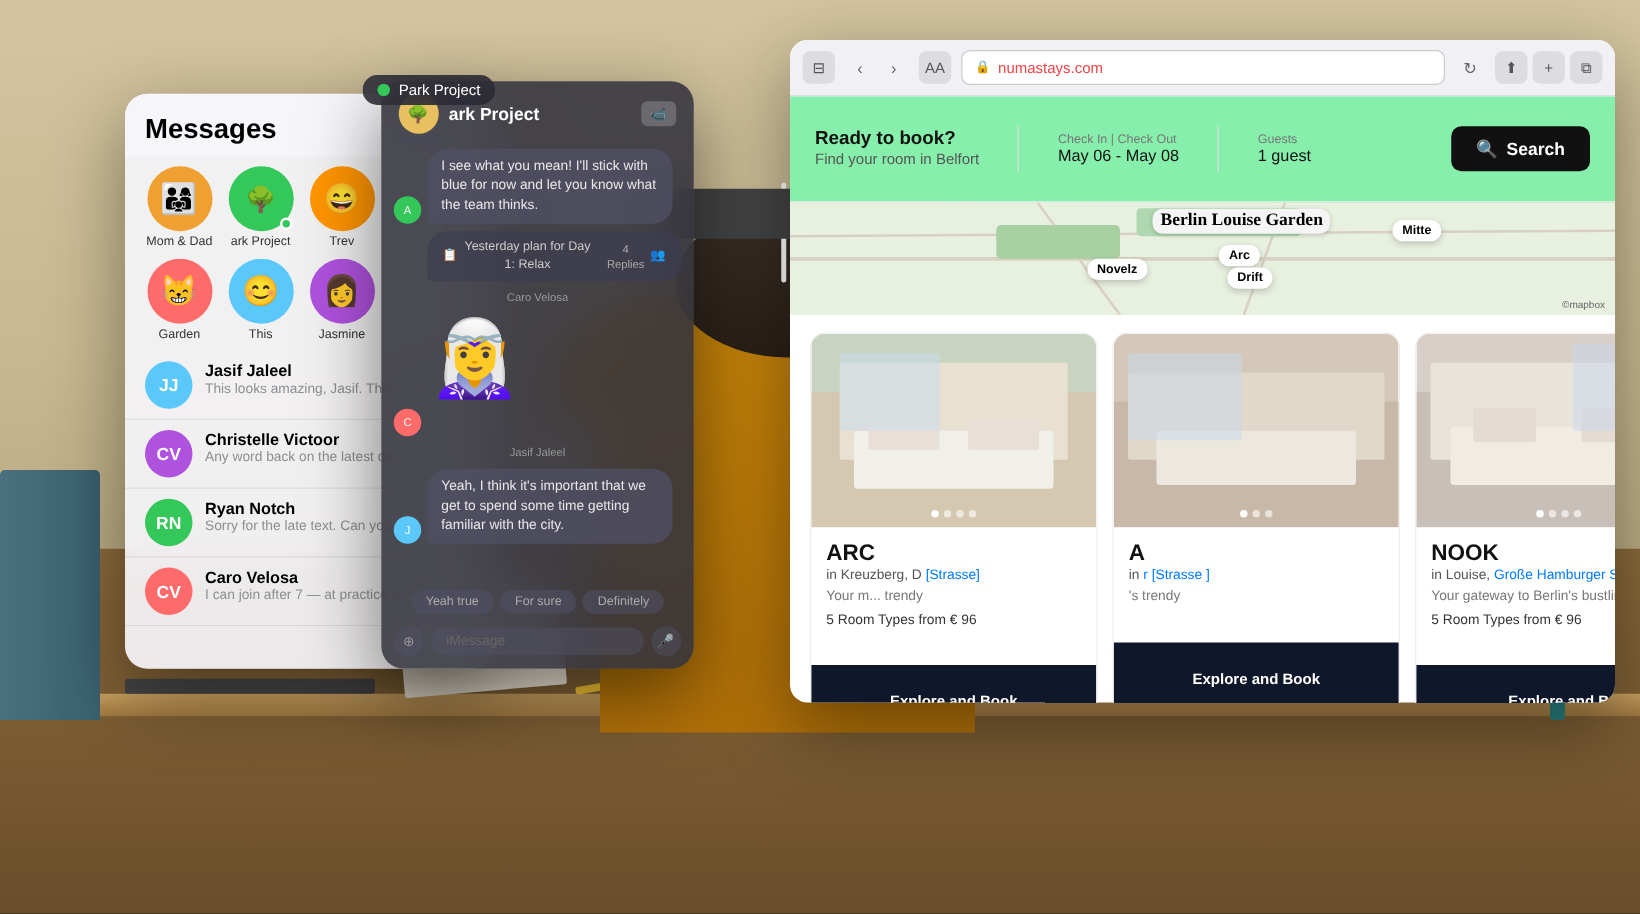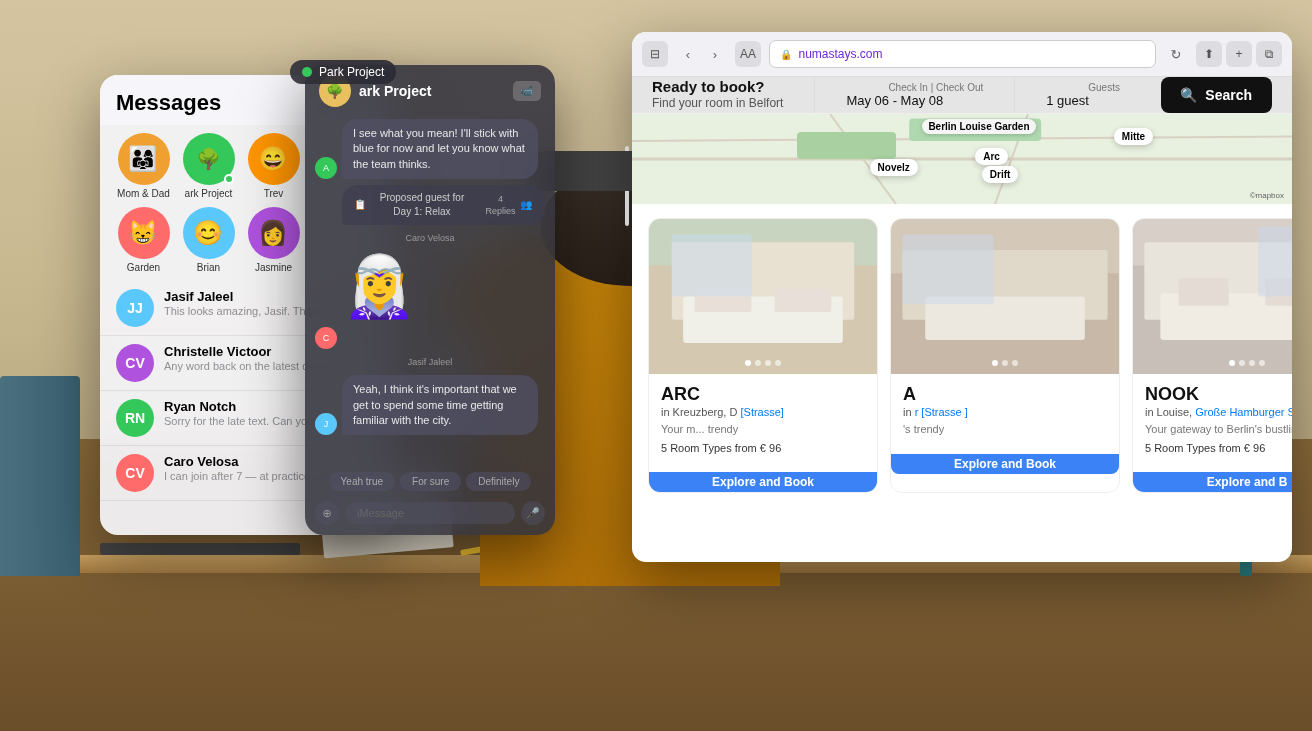--- a/index.html
+++ b/index.html
@@ -412,21 +412,21 @@
       color: #333;
     }
 
     .lock-icon {
       font-size: 10px;
       color: #666;
     }
 
     .address-text {
       font-size: 12px;
-      color: #6d28d9;
+      color: #ef4444;
     }
 
     .reload-btn {
       width: 24px;
       height: 24px;
       display: flex;
       align-items: center;
       justify-content: center;
       font-size: 13px;
       color: #666;
@@ -453,22 +453,22 @@
 
     
     .browser-content {
       flex: 1;
       overflow: hidden;
       position: relative;
     }
 
     
     .booking-bar {
-      background: #e5e5e5;
-      padding: 0 20px;
+      background: #86efac;
+      padding: 24px 20px;
       display: flex;
       align-items: center;
       gap: 31px;
       border-bottom: 1px solid #eee;
       box-shadow: 0 2px 8px rgba(0,0,0,0.08);
     }
 
     .booking-text {
       flex-shrink: 0;
     }
@@ -493,21 +493,20 @@
     }
 
     .booking-field {
       flex-shrink: 0;
     }
 
     .booking-field-label {
       font-size: 10px;
       color: #777;
       font-weight: 500;
-      margin-left: 42px;
     }
 
     .booking-field-value {
       font-size: 13px;
       color: #111;
       font-weight: 500;
     }
 
     .booking-search-btn {
       background: #111;
@@ -616,28 +615,28 @@
     }
 
     .property-price {
       font-size: 11px;
       color: #333;
       margin-top: 6px;
     }
 
     .explore-btn {
       display: block;
-      background: #3b82f6;
+      background: #0f172a;
       color: white;
       text-align: center;
-      padding: 3px;
+      padding: 22px;
       font-size: 12px;
       font-weight: 600;
       cursor: pointer;
-      margin-top: 8px;
+      margin-top: 20px;
       border-radius: 0 0 8px 8px;
     }
 
     
     .park-project-indicator {
       position: absolute;
       top: 60px;
       left: 290px;
       background: rgba(40, 40, 50, 0.85);
       backdrop-filter: blur(10px);
@@ -772,21 +771,21 @@
     <div class="contact-pin">
       <div class="contact-avatar" style="background:#ff6b6b; font-size:24px;">
         <span>😸</span>
       </div>
       <span class="contact-name">Garden</span>
     </div>
     <div class="contact-pin">
       <div class="contact-avatar" style="background:#5ac8fa; font-size:24px;">
         <span>😊</span>
       </div>
-      <span class="contact-name">Brian</span>
+      <span class="contact-name">This</span>
     </div>
     <div class="contact-pin">
       <div class="contact-avatar" style="background:#af52de; font-size:24px;">
         <span>👩</span>
       </div>
       <span class="contact-name">Jasmine</span>
     </div>
   </div>
 
   <div class="message-list">
@@ -844,21 +843,21 @@
   <div class="chat-messages">
 
     <div class="avatar-with-bubble">
       <div class="tiny-avatar" style="background:#34c759;">A</div>
       <div class="bubble bubble-received">I see what you mean! I'll stick with blue for now and let you know what the team thinks.</div>
     </div>
 
     <div class="bubble bubble-received bubble-system" style="align-self:flex-start;max-width:90%;margin-left:27px;">
       <div style="display:flex;align-items:center;gap:5px;">
         <span>📋</span>
-        <span>Proposed guest for Day 1: Relax</span>
+        <span>Yesterday plan for Day 1: Relax</span>
         <span style="font-size:9px;margin-left:8px;color:#aaa;">4 Replies</span>
         <span>👥</span>
       </div>
     </div>
 
     <div class="chat-label">Caro Velosa</div>
 
     <div class="memoji-bubble">🧝‍♀️</div>
 
     <div class="avatar-with-bubble">
@@ -964,21 +963,21 @@
         <line x1="0" y1="30%" x2="100%" y2="25%" stroke="#d8d0c0" stroke-width="2"></line>
 
         <rect x="25%" y="20%" width="15%" height="30%" fill="#a8d0a0" rx="4"></rect>
         <rect x="42%" y="5%" width="20%" height="25%" fill="#b0d8b0" rx="4"></rect>
       </svg>
 
       <div class="map-label" style="left:52%;top:38%;">Arc</div>
       <div class="map-label" style="left:73%;top:16%;">Mitte</div>
       <div class="map-label" style="left:36%;top:50%;">Novelz</div>
       <div class="map-label" style="left:53%;top:58%;">Drift</div>
-      <div style="position:absolute;left:44%;top:5%;background:#f5f5f5;border-radius:8px;padding:2px 6px;font-size:10px;font-weight:600;box-shadow:0 1px 4px rgba(0,0,0,0.2);">Berlin Louise Garden</div>
+      <div style="position:absolute;left:44%;top:5%;background:#f5f5f5;border-radius:8px;padding:2px 6px;font-size:14px;font-weight:600;box-shadow:0 1px 4px rgba(0,0,0,0.2);font-family:Liberation Serif, serif;">Berlin Louise Garden</div>
       <div style="position:absolute;right:8px;bottom:4px;font-size:8px;color:#666;">©mapbox</div>
     </div>
 
     <div class="property-cards">
 
       <div class="property-card">
         <div class="property-img">
           <svg width="100%" height="100%">
             <rect width="100%" height="100%" fill="#c8d4c0"></rect>
 

